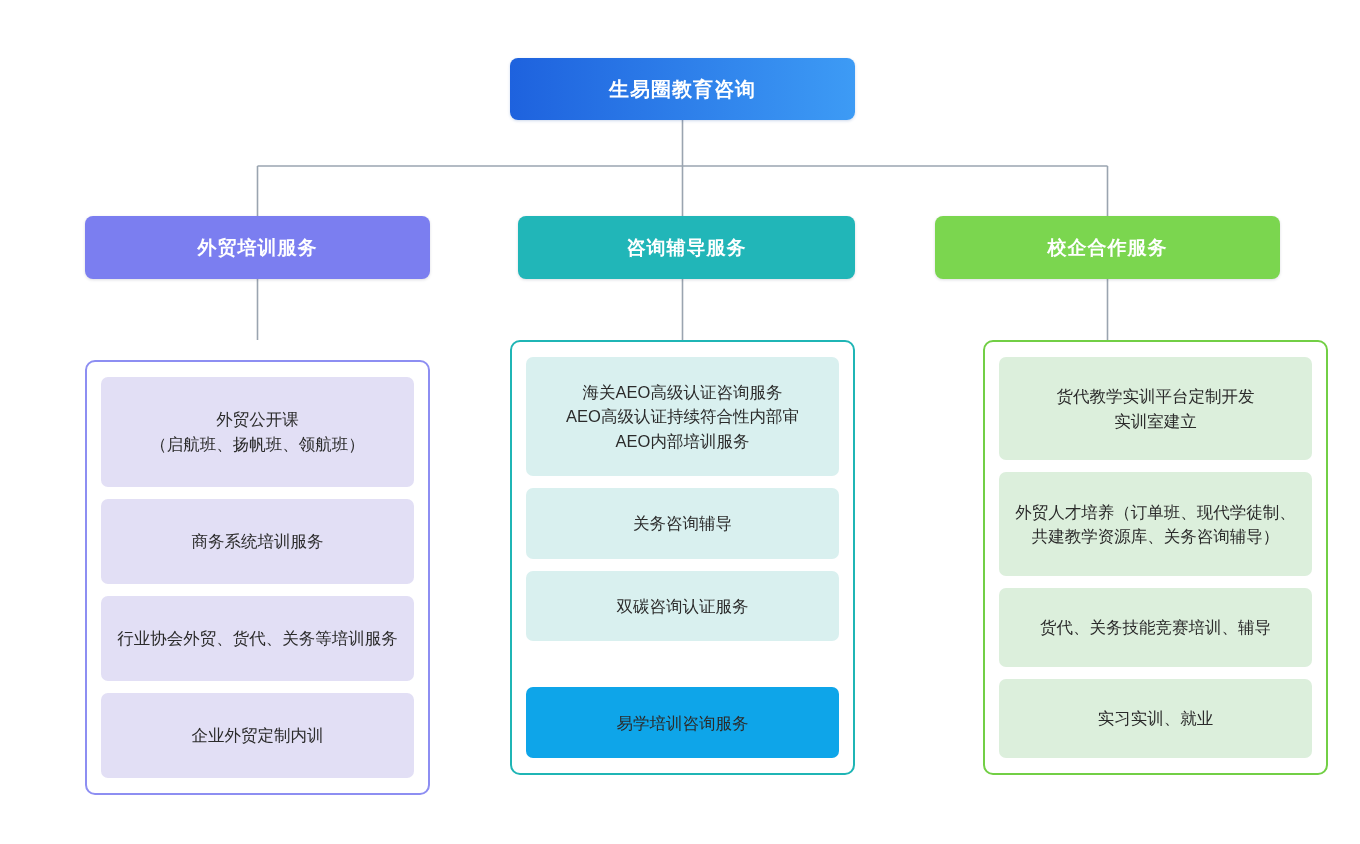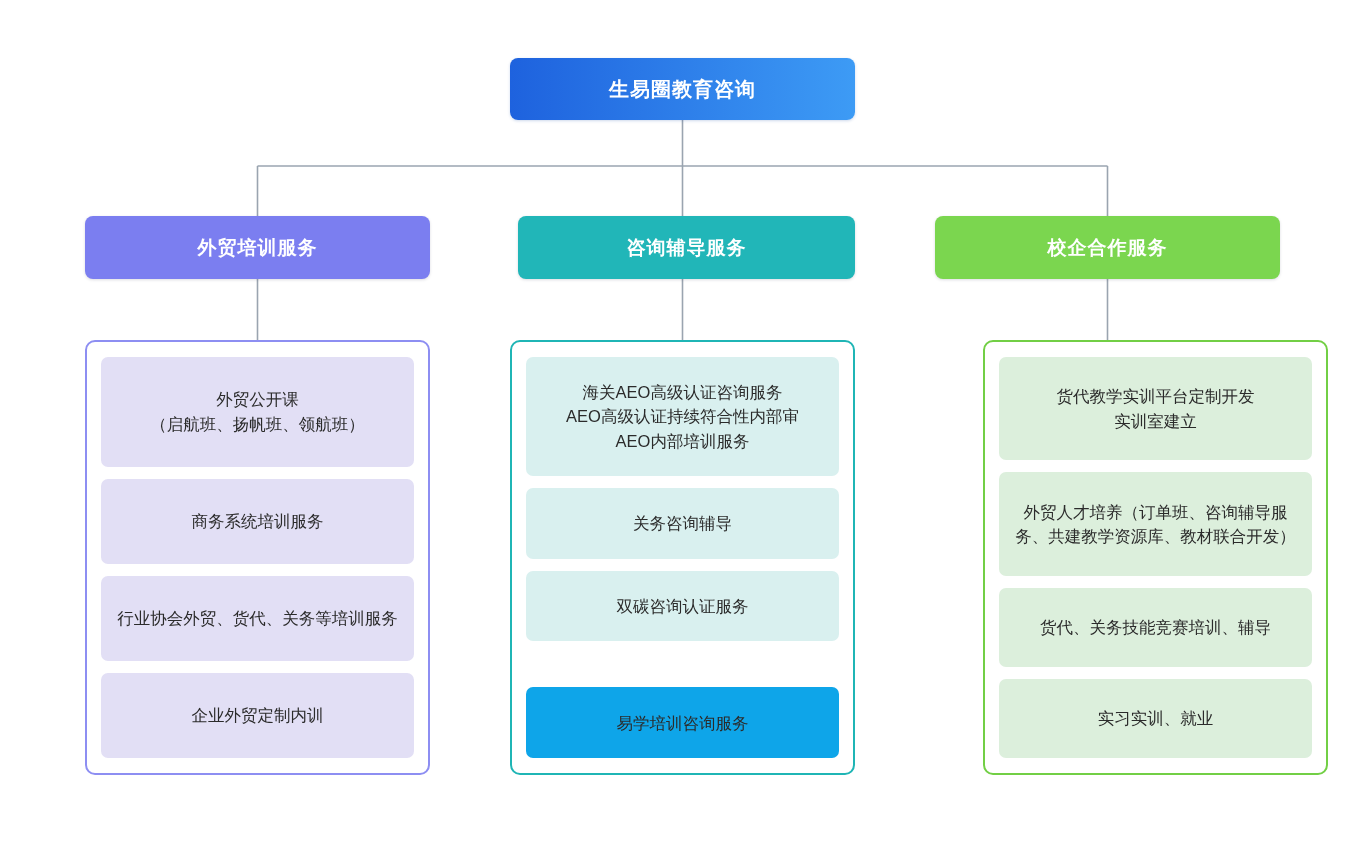--- a/index.html
+++ b/index.html
@@ -150,21 +150,21 @@
   </svg>
 
   <div class="root-node" style="background: linear-gradient(90deg, rgb(30, 98, 222) 0%, rgb(61, 155, 245) 100%);">
     <span class="node-label">生易圈教育咨询</span>
   </div>
 
   <div class="column col-0 theme-purple">
     <div class="col-header" style="background: rgb(123, 126, 240);">
       <span class="header-label">外贸培训服务</span>
     </div>
-    <div class="col-panel" style="border-color: rgb(141, 142, 242);">
+    <div class="col-panel" style="border-color: rgb(141, 142, 242); margin-top: 20px;">
       <div class="item-box" style="background: rgb(226, 223, 245);">
         <span class="item-label">外贸公开课
 （启航班、扬帆班、领航班）</span>
       </div>
       <div class="item-box" style="background: rgb(226, 223, 245);">
         <span class="item-label">商务系统培训服务</span>
       </div>
       <div class="item-box" style="background: rgb(226, 223, 245);">
         <span class="item-label">行业协会外贸、货代、关务等培训服务</span>
       </div>
@@ -199,21 +199,21 @@
   <div class="column col-2 theme-green">
     <div class="col-header" style="background: rgb(123, 214, 79);">
       <span class="header-label">校企合作服务</span>
     </div>
     <div class="col-panel" style="border-color: rgb(114, 207, 69); margin-left: 48px;">
       <div class="item-box" style="background: rgb(220, 239, 220);">
         <span class="item-label">货代教学实训平台定制开发
 实训室建立</span>
       </div>
       <div class="item-box" style="background: rgb(220, 239, 220);">
-        <span class="item-label">外贸人才培养（订单班、咨询辅导服务、共建教学资源库、教材联合开发）</span>
+        <span class="item-label">外贸人才培养（订单班、现代学徒制、共建教学资源库、关务咨询辅导）</span>
       </div>
       <div class="item-box" style="background: rgb(220, 239, 220); align-items: center;">
         <span class="item-label">货代、关务技能竞赛培训、辅导</span>
       </div>
       <div class="item-box" style="background: rgb(220, 239, 220);">
         <span class="item-label">实习实训、就业</span>
       </div>
     </div>
   </div>
 

